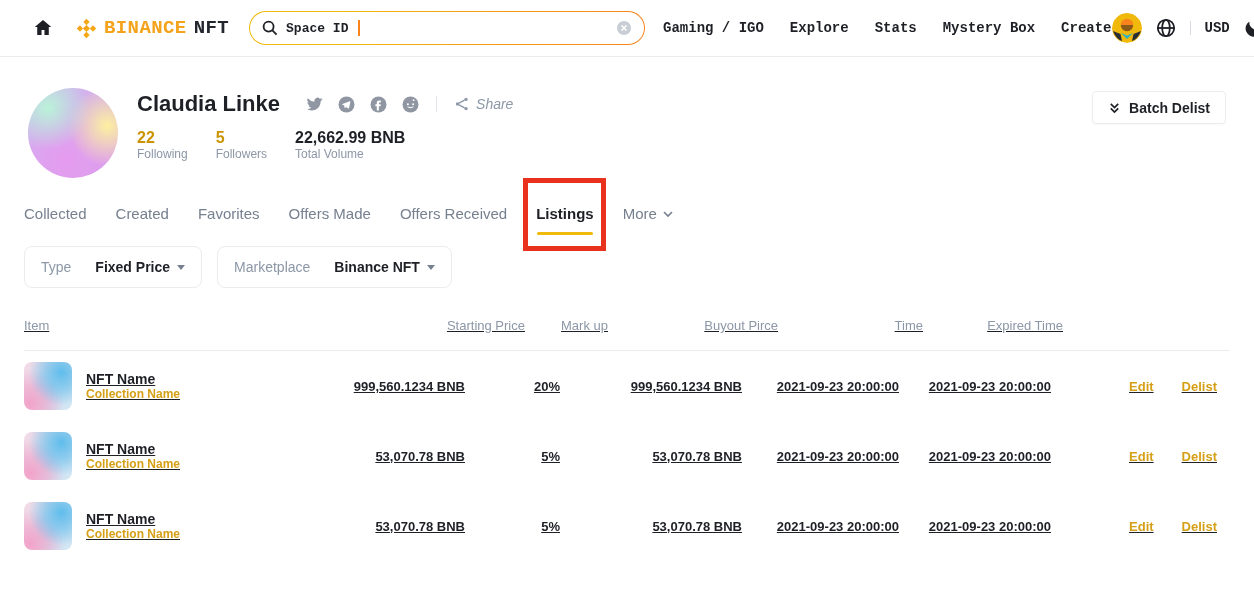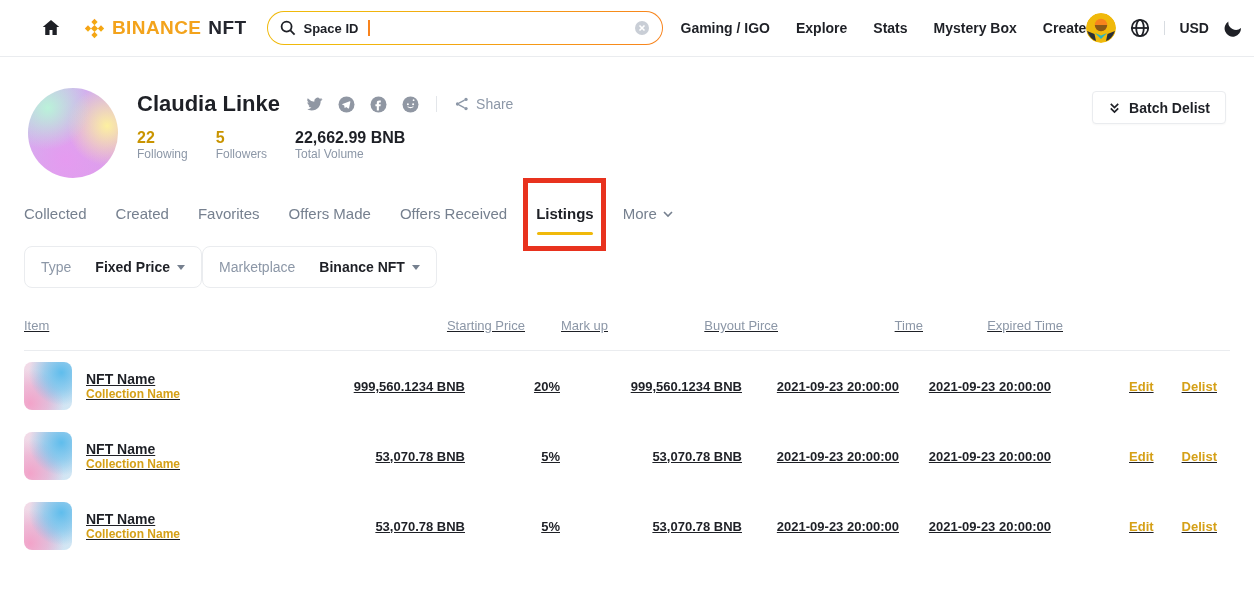--- a/index.html
+++ b/index.html
@@ -1,19 +1,19 @@
 <!DOCTYPE html>
 <html><head>
 <meta charset="utf-8">
 <style>
   * { margin:0; padding:0; box-sizing:border-box; }
   html,body { width:1254px; height:594px; background:#fff; font-family:"Liberation Sans", sans-serif; color:#1E2026; overflow:hidden; }
 
   
-  .topnav { display:flex; align-items:center; height:57px; border-bottom:1px solid #EAECEF; padding:0 40px; }
+  .topnav { display:flex; align-items:center; height:57px; border-bottom:1px solid #EAECEF; padding:0 32px;font-family:Liberation Mono, monospace; }
   .home-btn { display:flex; align-items:center; margin-right:22px; cursor:pointer; }
   .brand { display:flex; align-items:center; gap:7px; margin-right:20px; cursor:pointer; }
   .brand-name { font-size:19px; font-weight:800; color:#F3A31C; letter-spacing:.4px; }
   .brand-suffix { font-size:19px; font-weight:800; color:#24262e; letter-spacing:.4px; }
   .search-pill { flex:none; display:flex; align-items:center; width:396px; height:34px; border:1.5px solid transparent; border-radius:17px;
     background: linear-gradient(#fff,#fff) padding-box, linear-gradient(100deg,#F0B90B 20%,#F8831D 100%) border-box;
     padding:0 12px; gap:8px; }
   .search-text { font-size:13px; font-weight:600; color:#1E2026; }
   .search-caret { width:2px; height:16px; background:#F8831D; margin-left:2px; }
   .search-clear { margin-left:auto; display:flex; cursor:pointer; }
@@ -28,21 +28,21 @@
   .profile { display:flex; padding:31px 28px 0 28px; }
   .profile-avatar { width:90px; height:90px; border-radius:50%; flex:none; margin-right:19px;
     background:
       radial-gradient(circle at 22% 22%, #baf2d9 0%, rgba(186,242,217,0) 42%),
       radial-gradient(circle at 88% 42%, #fdf0a0 0%, rgba(253,240,160,0) 42%),
       radial-gradient(circle at 42% 80%, #e59bf0 0%, rgba(229,155,240,0) 62%),
       linear-gradient(135deg,#cdbaf0,#dd9bea); }
   .profile-info { padding-top:3px; }
   .name-row { display:flex; align-items:center; }
   .profile-name { font-size:22px; font-weight:700; }
-  .social-row { display:flex; align-items:center; gap:15px; margin-left:26px; }
+  .social-row { display:flex; align-items:center; gap:15px; margin-left:26px;font-style:italic; }
   .social-row .icon { display:flex; cursor:pointer; }
   .v-divider { width:1px; height:16px; background:#E3E6EA; margin:0 2px; }
   .share-btn { display:flex; align-items:center; gap:6px; color:#8C97A7; font-size:14px; cursor:pointer; }
   .stats-row { display:flex; gap:28px; margin-top:12px; }
   .stat-value { font-size:16px; font-weight:700; color:#C99400; }
   .stat-value.dark { color:#1E2026; }
   .stat-label { font-size:12px; color:#8C97A7; }
   .batch-delist { margin-left:auto; align-self:flex-start; margin-top:3px; display:flex; align-items:center; gap:8px;
     height:33px; padding:0 15px; border:1px solid #EAECEF; border-radius:4px; background:#fff;
     font-size:14px; font-weight:600; color:#1E2026; cursor:pointer; box-shadow:0 1px 2px rgba(0,0,0,.03); }
@@ -50,21 +50,21 @@
   
   .tabs { display:flex; gap:29px; padding:0 24px; margin-top:27px; font-size:15px; color:#76808F;align-items:flex-end; }
   .tab { cursor:pointer; padding-bottom:13px; position:relative; font-weight:500; }
   .tab.active { color:#1E2026; font-weight:600; }
   .tab.active .tab-underline { position:absolute; left:1px; right:1px; bottom:0; height:3px; background:#F0B90B; border-radius:2px; }
   .annotation-box { position:absolute; left:-13px; right:-12px; top:-27px; bottom:-16px; border:5px solid #E8321E; pointer-events:none; z-index:5; }
   .tab-more { display:flex; align-items:flex-start; gap:6px; }
   .tab-more .chev { margin-top:6px; }
 
   
-  .filters { display:flex; gap:0; padding:0 24px; margin-top:11px; }
+  .filters { display:flex; gap:15px; padding:0 24px; margin-top:11px; }
   .filter-box { display:flex; align-items:center; height:42px; border:1px solid #EAECEF; border-radius:8px; padding:0 16px; gap:24px; cursor:pointer; }
   .filter-label { font-size:14px; color:#8C97A7; }
   .filter-value { font-size:14px; font-weight:700; display:flex; align-items:center; gap:7px; }
   .caret-down { width:0; height:0; border-left:4px solid transparent; border-right:4px solid transparent; border-top:5px solid #76808F; }
 
   
   .table { padding:0 24px; margin-top:30px;text-decoration:underline; }
   .tgrid { display:grid; grid-template-columns: 1fr 190px 83px 170px 145px 140px 167px; align-items:center; }
   .thead { font-size:13px; color:#8C97A7; padding-bottom:17px; border-bottom:1px solid #EAECEF; }
   .thead .r, .trow .r { text-align:right; }

